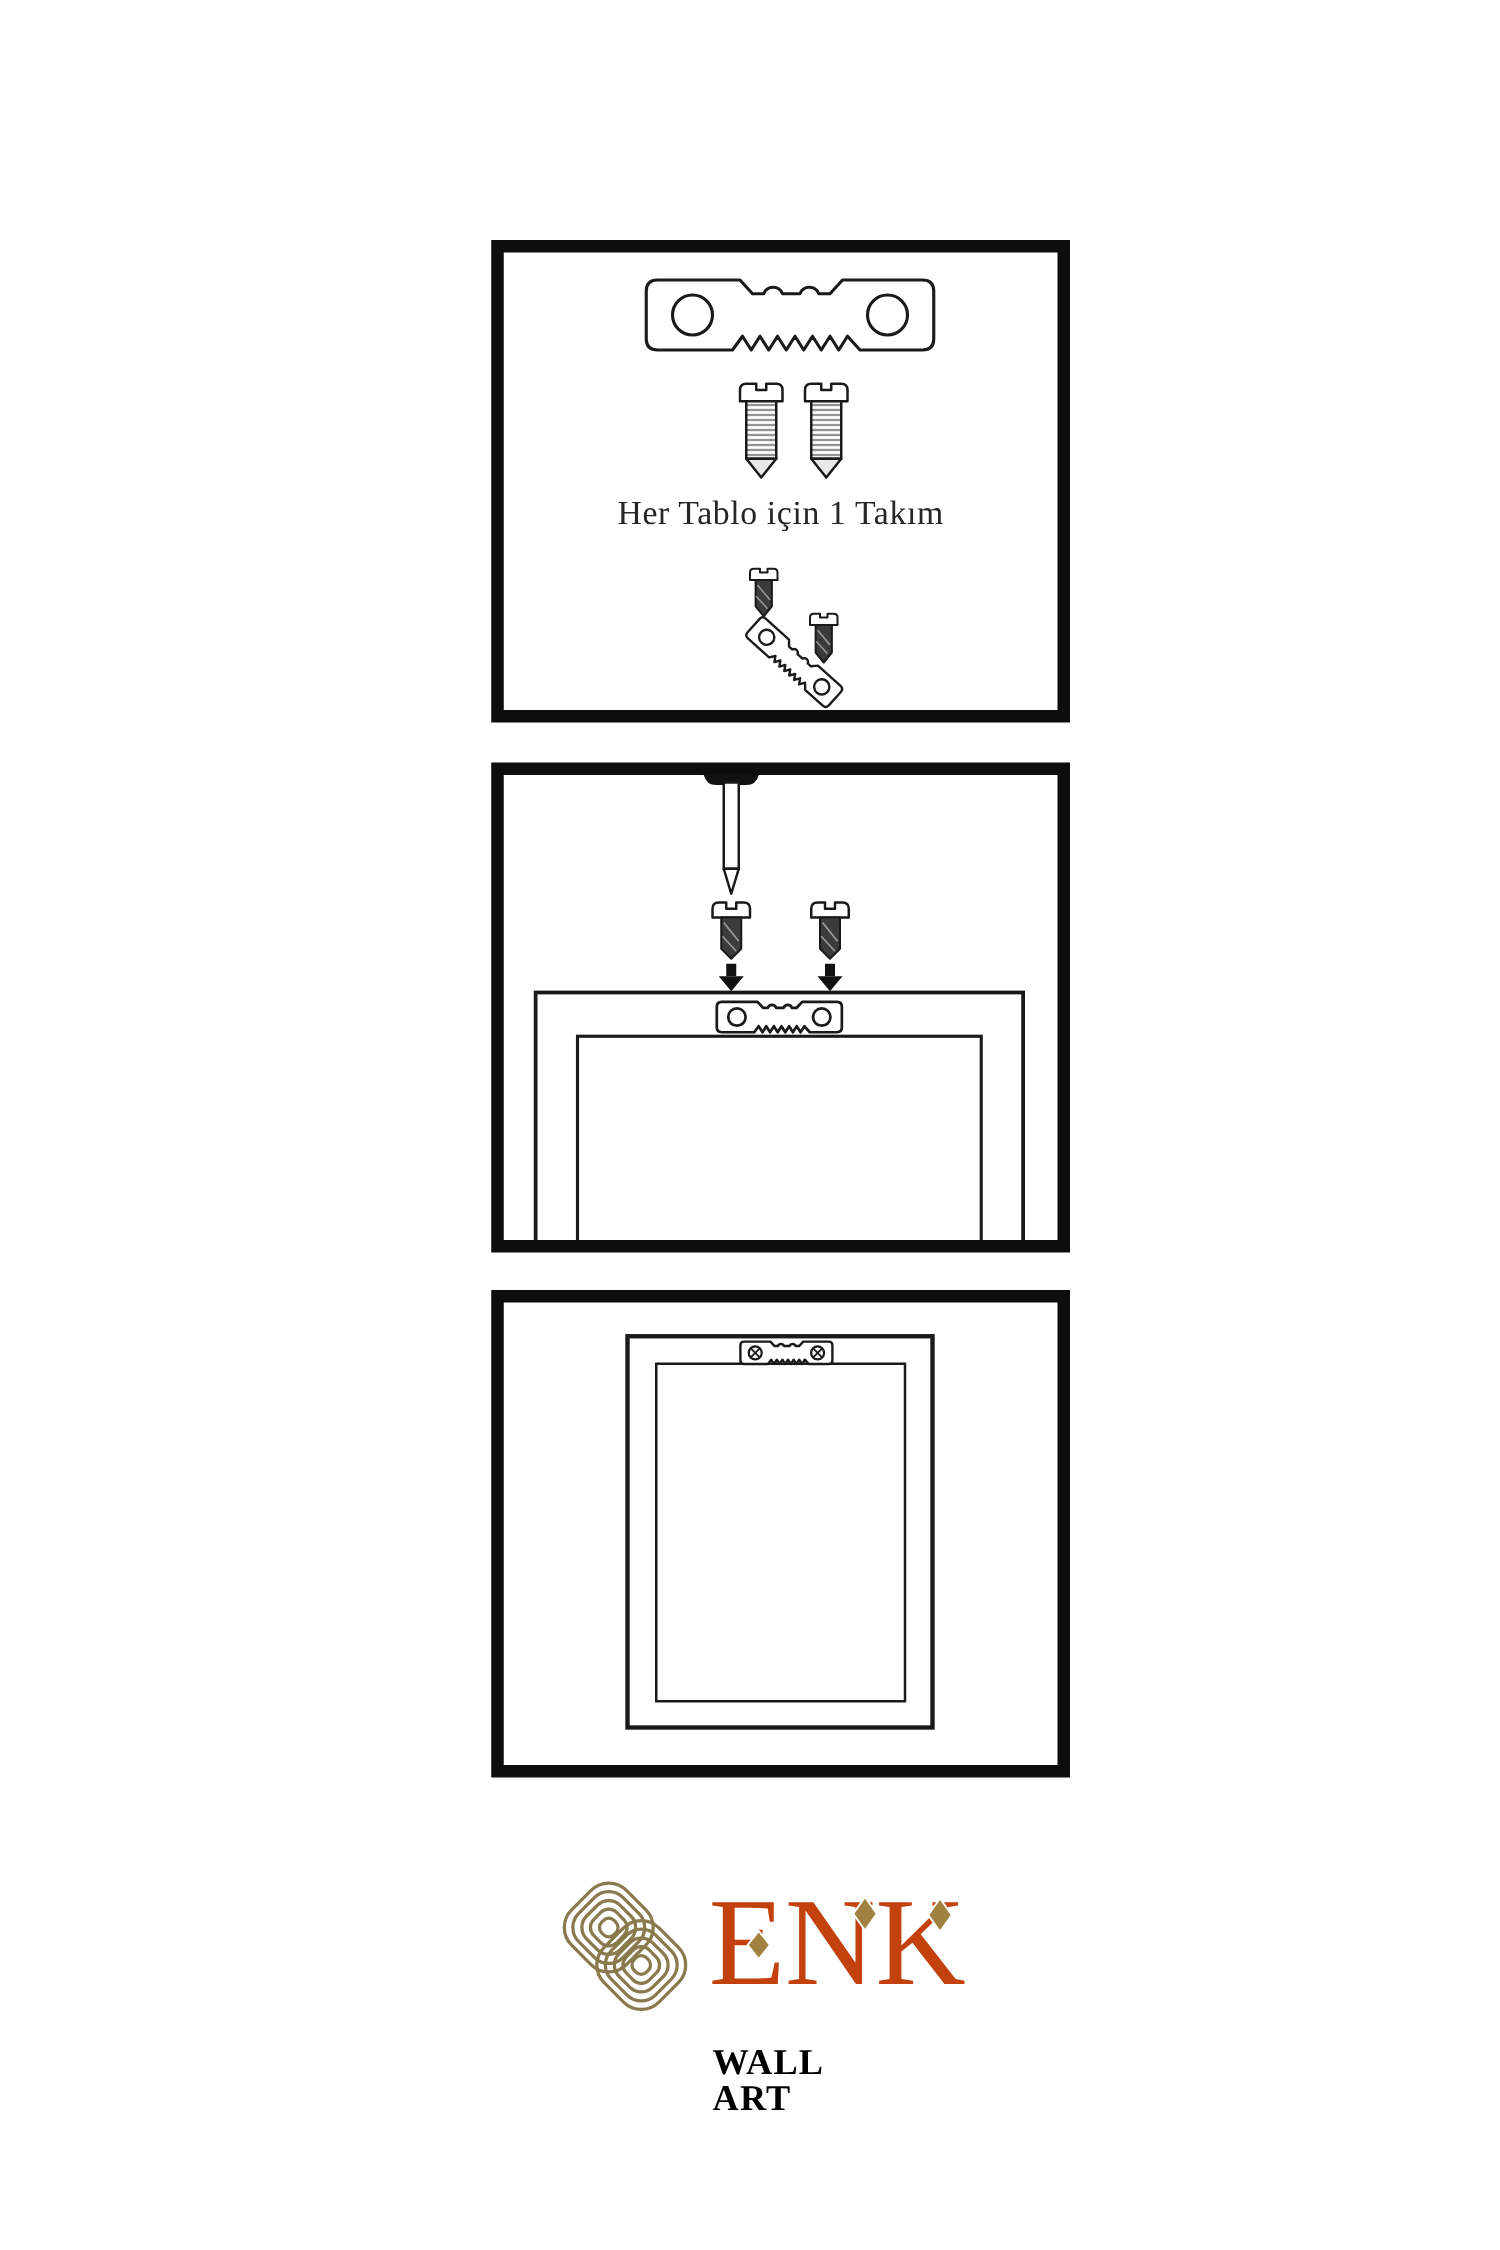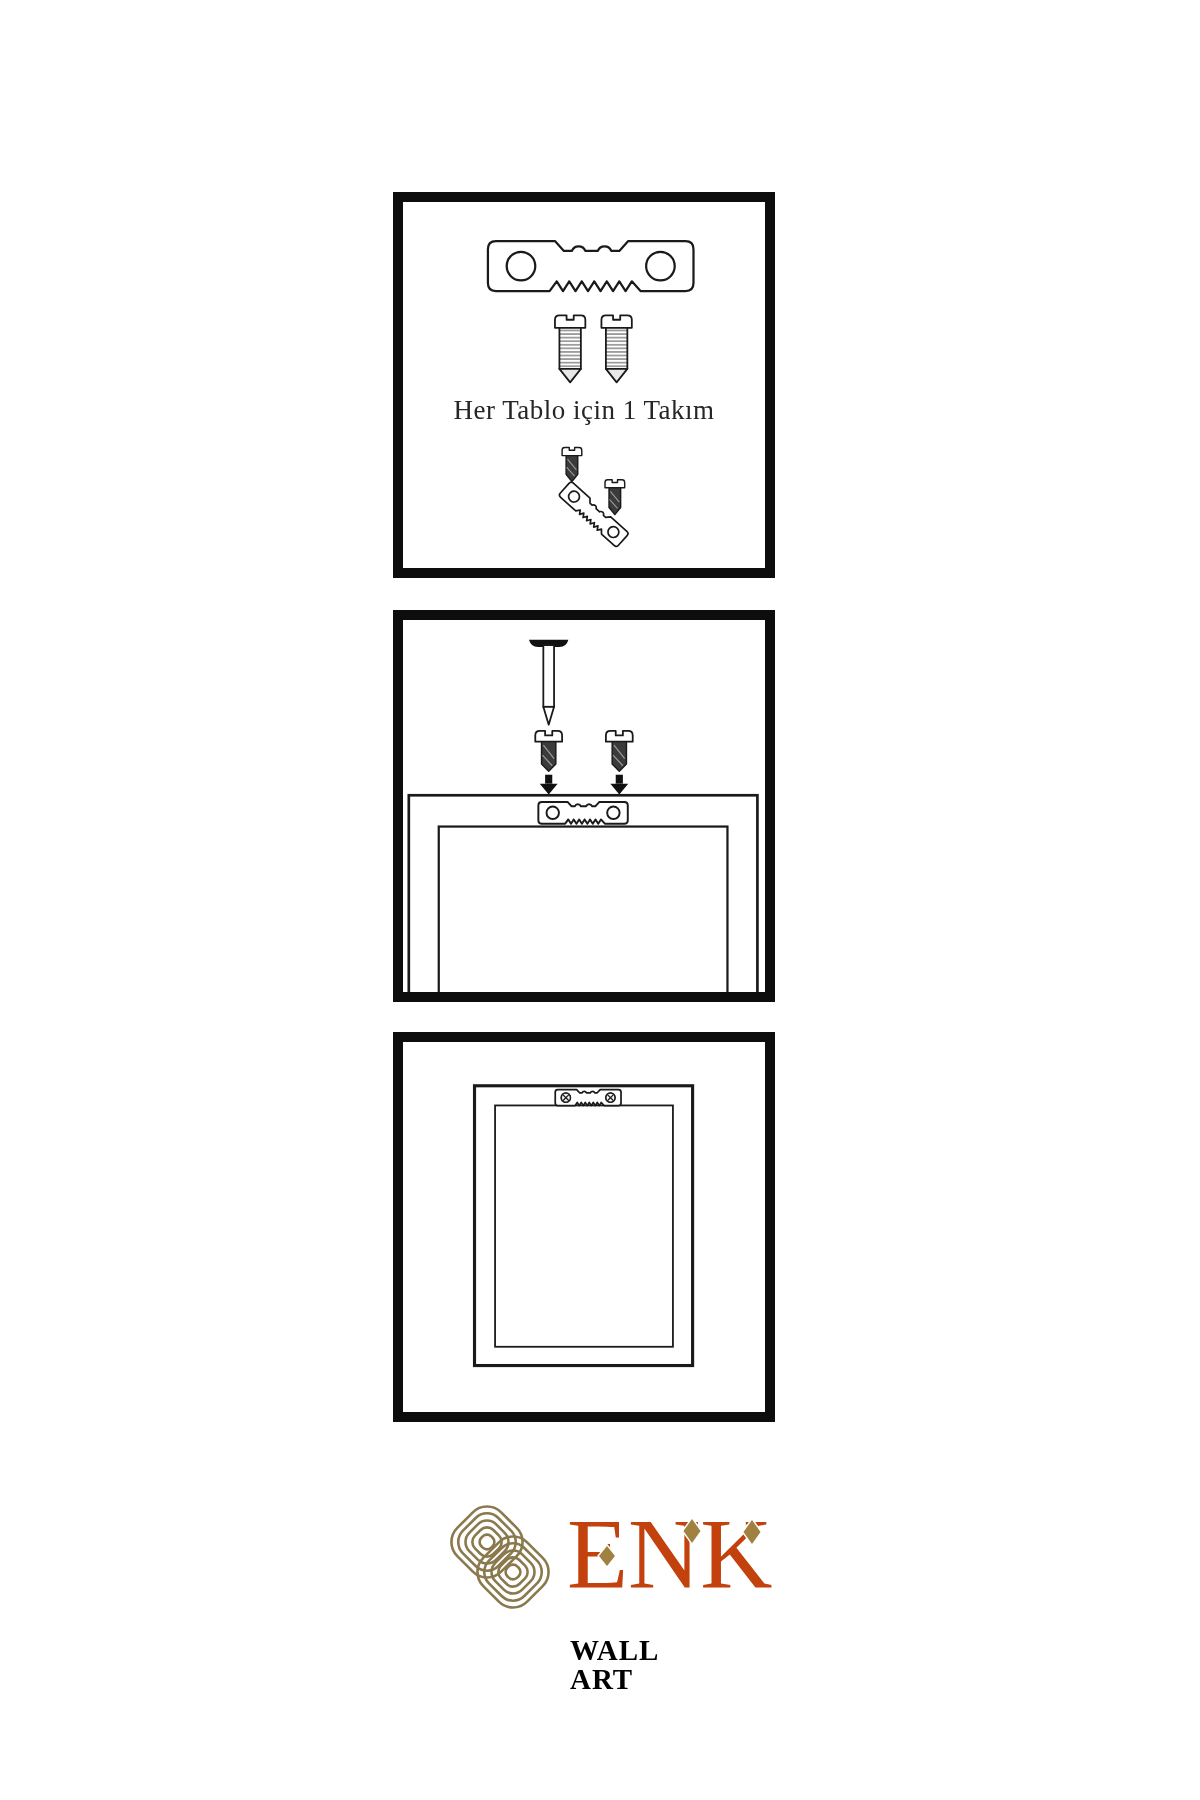--- a/index.html
+++ b/index.html
@@ -1,18 +1,18 @@
 <!DOCTYPE html>
 <html><head>
 <meta charset="utf-8">
 <style>
   html,body{margin:0;padding:0;background:#ffffff;}
   .stage{position:relative;width:1200px;height:1800px;background:#ffffff;overflow:hidden;
          font-family:"Liberation Serif", serif;}
-  .panel{position:absolute;left:393px;width:382px;background:#fff;border:10px solid #0d0d0d;
+  .panel{position:absolute;left:393px;width:463px;background:#fff;border:10px solid #0d0d0d;
          box-sizing:border-box;}
   .panel-1{top:192px;height:386px;}
   .panel-2{top:610px;height:392px;}
   .panel-3{top:1032px;height:390px;}
   .fill{position:absolute;left:0;top:0;width:100%;height:100%;display:block;}
   .caption{position:absolute;left:0;right:0;top:193px;text-align:center;
            font-family:"Liberation Serif", serif;font-size:27px;font-weight:400;
            color:#262626;letter-spacing:.5px;white-space:nowrap;}
   .brand{position:absolute;left:0;top:0;}
   .knot{position:absolute;left:436px;top:1487px;}

